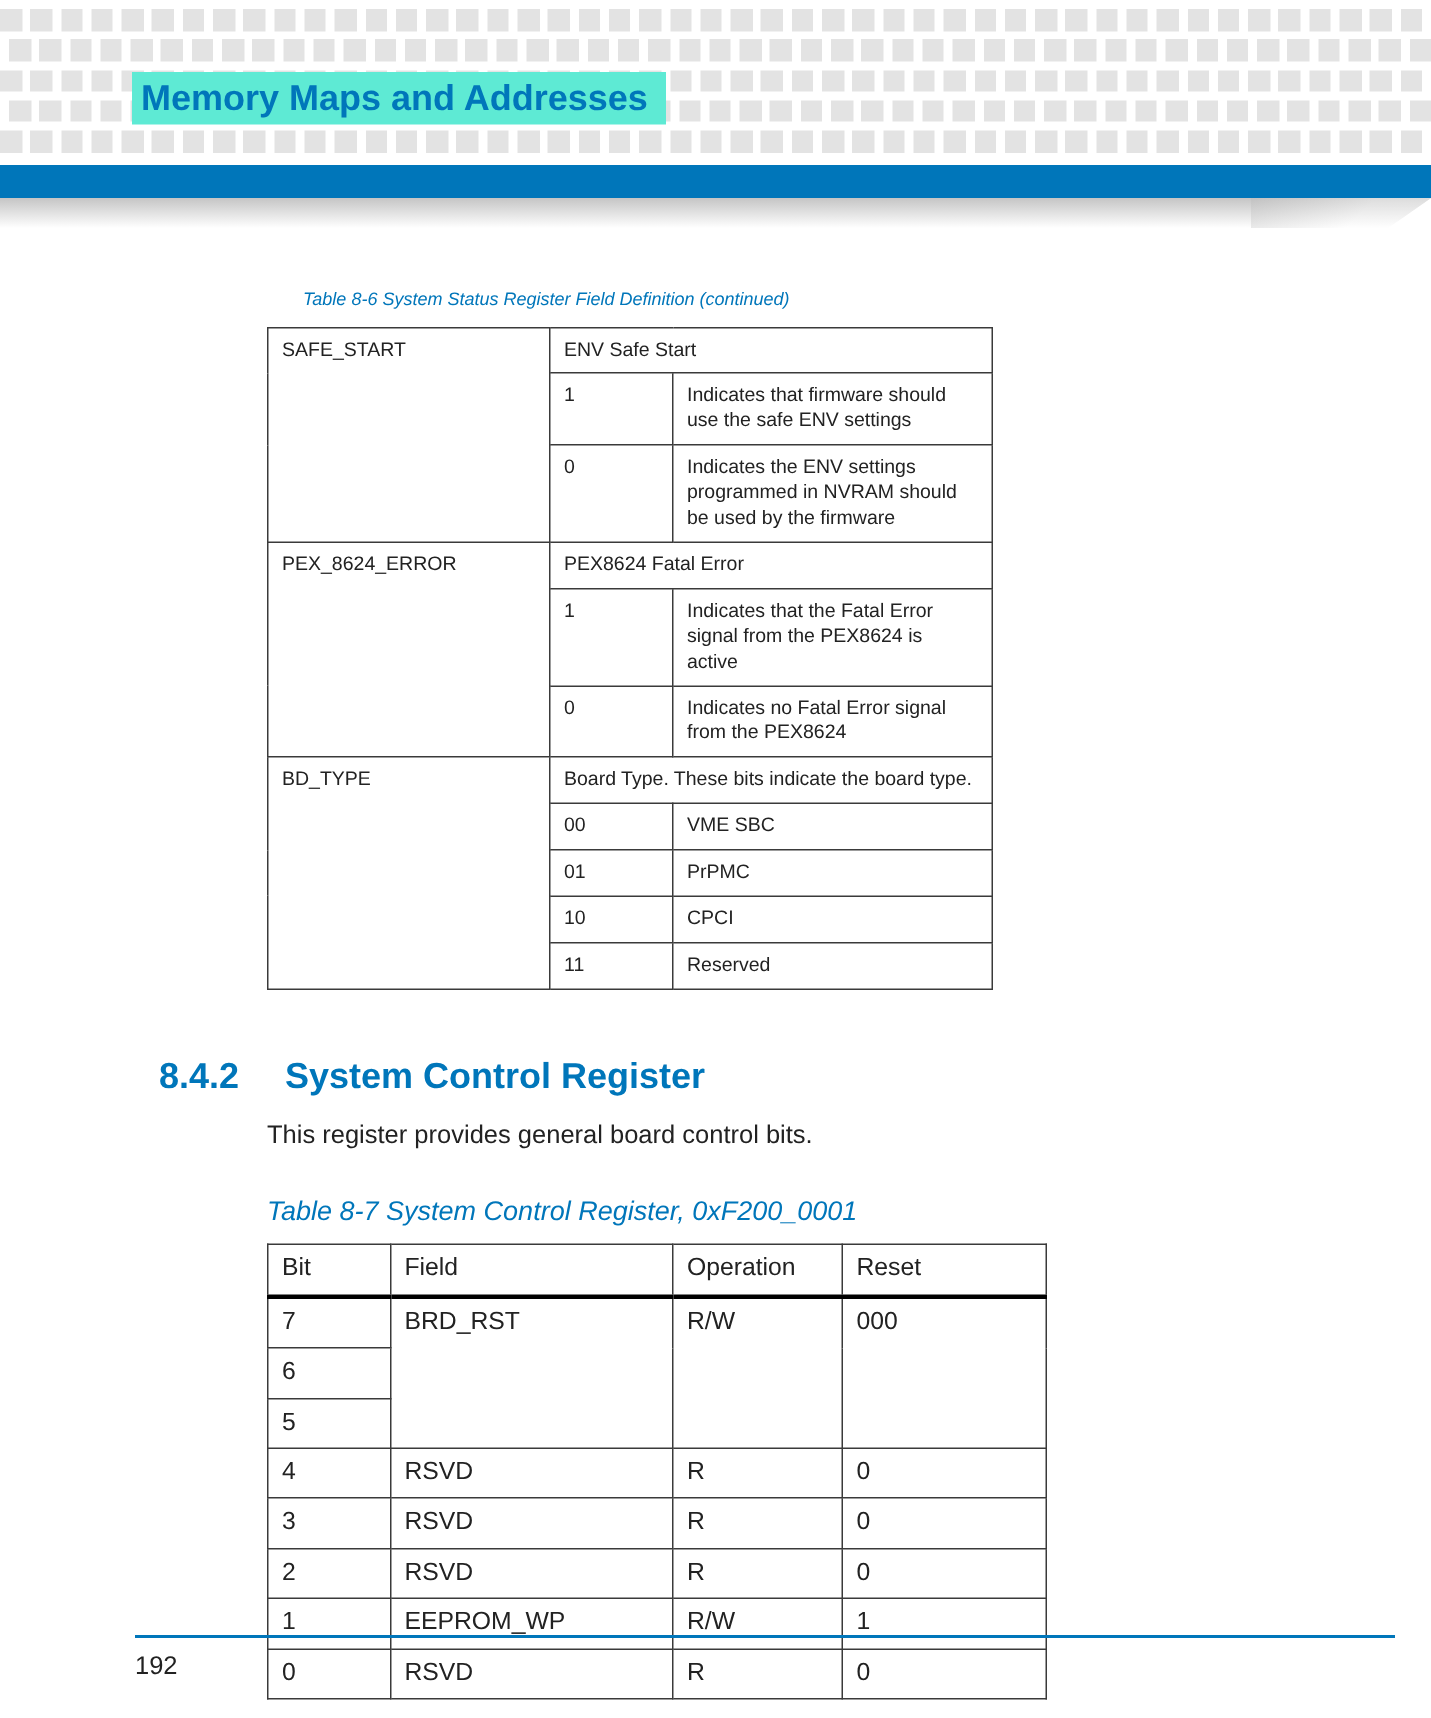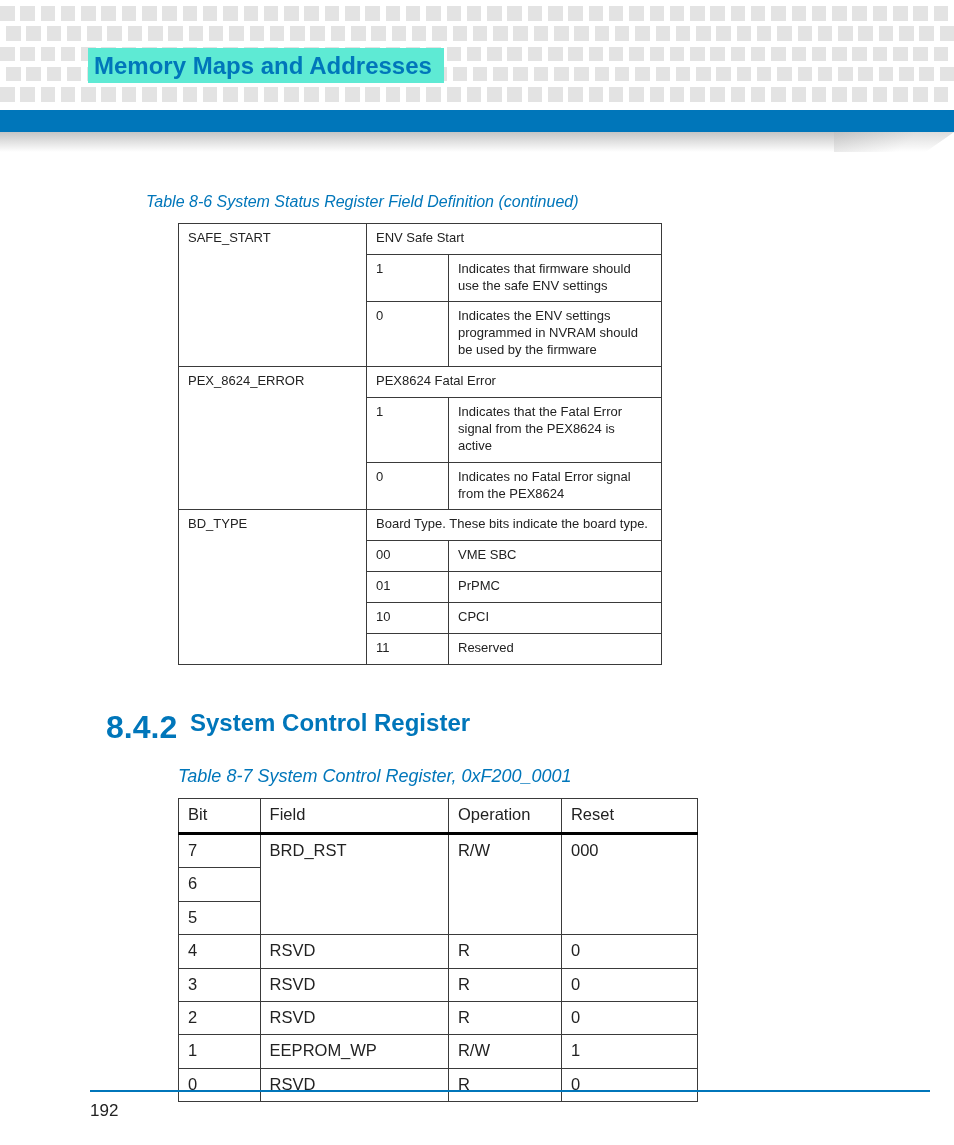--- a/index.html
+++ b/index.html
@@ -63,22 +63,22 @@
   .content {
     position: absolute;
     top: 170px;
     left: 0;
     width: 954px;
     padding: 0 90px 0 90px;
   }
   .table-caption {
     color: #0076ba;
     font-style: italic;
-    font-size: 16px;
-    margin: 22px 0 10px 56px;
+    font-size: 12px;
+    margin: 22px 0 10px 112px;
   }
   .table-caption2 {
     color: #0076ba;
     font-style: italic;
     font-size: 18px;
     margin: 28px 0 10px 88px;
   }
 
   
   .t86 {
@@ -93,21 +93,21 @@
     vertical-align: top;
   }
   .t86 .span-label { width: 188px; }
   .t86 .valcol { width: 82px; }
 
   
   .sect-num {
     position: absolute;
     left: 0;
     margin-left: 16px;
-    font-size: 32px;
+    font-size: 24px;
     font-weight: 700;
     color: #0076ba;
   }
   .sect-line {
     position: relative;
     margin: 42px 0 14px 0;
     height: 30px;
   }
   .sect-title {
     position: absolute;
@@ -468,20 +468,21 @@
           <td class="valcol">11</td>
           <td>Reserved</td>
         </tr>
       </tbody>
   </table>
 
   <div class="sect-line">
     <span class="sect-num">8.4.2</span>
     <span class="sect-title">System Control Register</span>
   </div>
+  <div class="para">This register provides general board control bits.</div>
 
   <div class="table-caption2">Table 8-7 System Control Register, 0xF200_0001</div>
 
   <table class="t87">
     <thead>
       <tr>
         <th class="c-bit">Bit</th>
         <th class="c-field">Field</th>
         <th class="c-op">Operation</th>
         <th class="c-reset">Reset</th>

